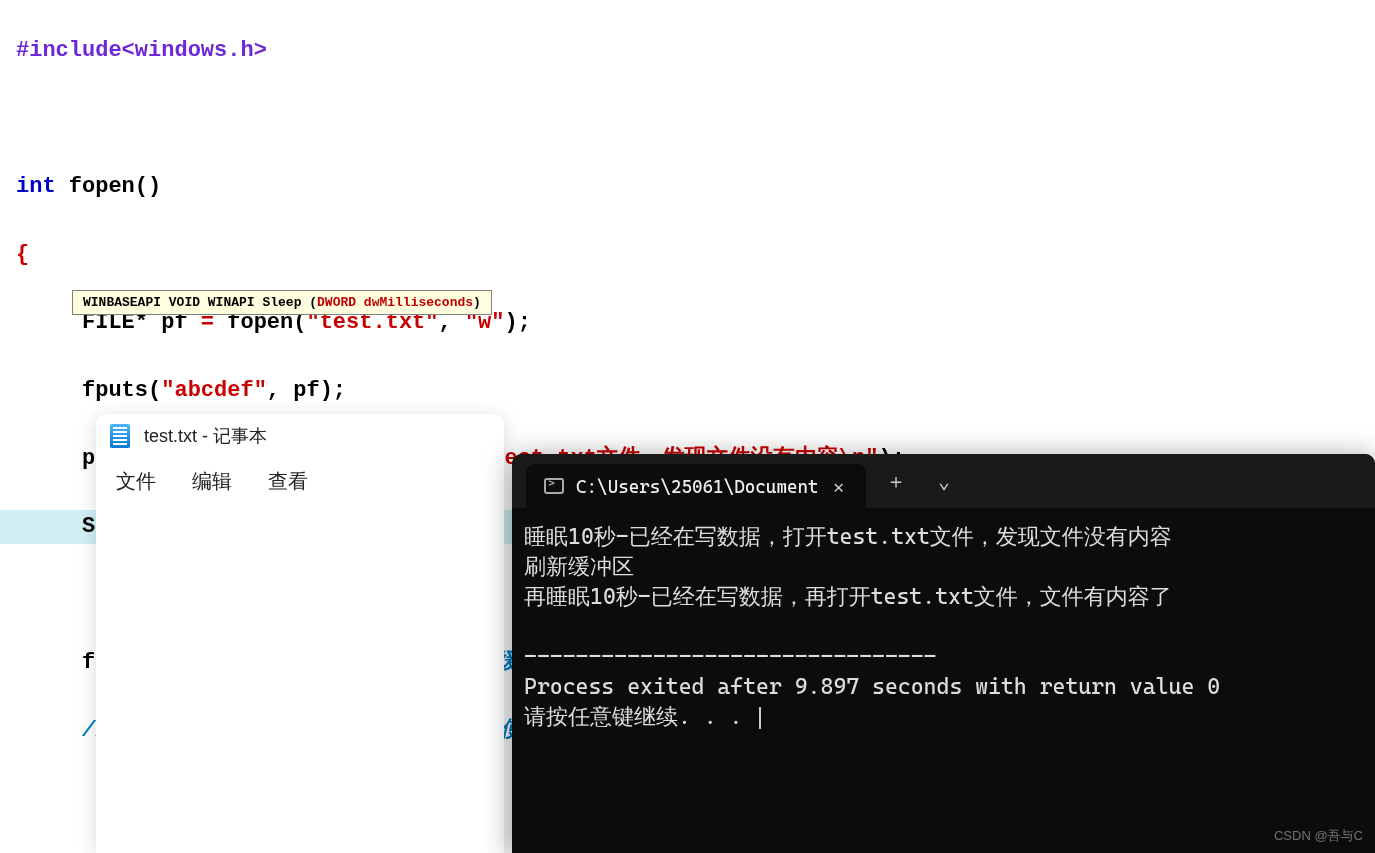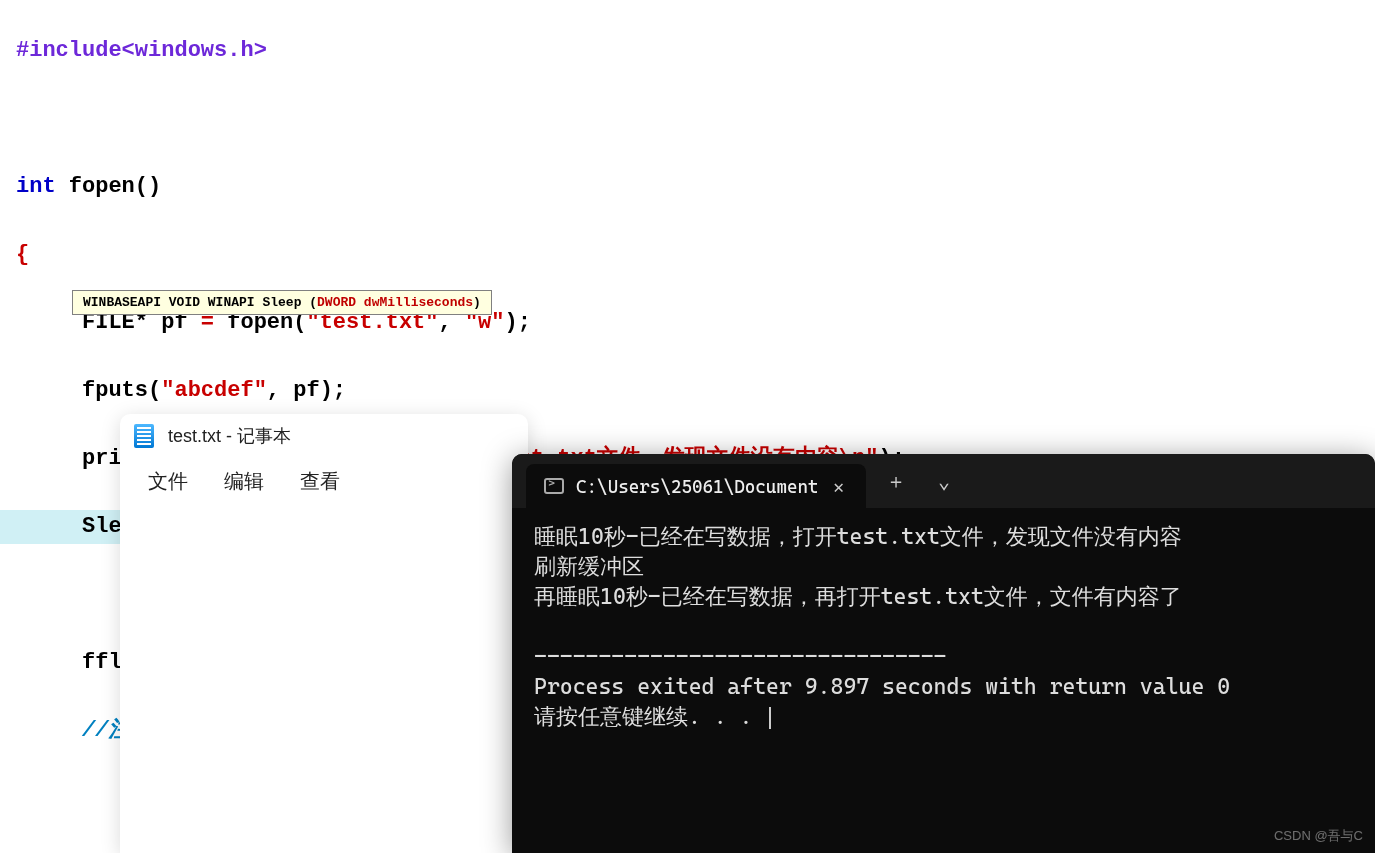--- a/index.html
+++ b/index.html
@@ -37,21 +37,21 @@
       border: 1px solid #808080;
       padding: 4px 10px;
       font-family: Consolas, "Courier New", monospace;
       font-size: 13px;
       font-weight: bold;
     }
     .tooltip .tt-red { color: #c00000; }
 
     .notepad {
       position: absolute;
-      left: 120px;
+      left: 96px;
       top: 414px;
       width: 408px;
       height: 439px;
       background: #fff;
       border-radius: 10px 10px 0 0;
       box-shadow: 0 4px 20px rgba(0,0,0,0.15);
       font-family: "Segoe UI", sans-serif;
     }
     .notepad-titlebar {
       display: flex;
@@ -66,21 +66,21 @@
       position: relative;
     }
     .notepad-icon::after {
       content:""; position:absolute; inset:3px;
       background: repeating-linear-gradient(#fff,#fff 2px,transparent 2px,transparent 4px);
     }
     .notepad-title { font-size: 18px; color: #222; }
     .notepad-menu {
       display: flex;
       gap: 36px;
-      padding: 12px 28px 14px;
+      padding: 12px 20px 14px;
       font-size: 20px;
       color: #222;
     }
     .notepad-content {
       padding: 16px 18px;
       font-family: Consolas, monospace;
       font-size: 22px;
       border-top: 1px solid #eee;
     }
 
@@ -125,21 +125,21 @@
     .term-icon::after { content:">"; position:absolute; left:2px; top:-4px; font-size:12px; color:#aaa; }
     .tab-title { white-space: nowrap; overflow: hidden; text-overflow: clip; flex: 1; }
     .tab-close { font-size: 18px; color: #ccc; cursor: pointer; padding: 0 4px; }
     .tab-actions { display: flex; align-items: center; padding: 0 8px; gap: 4px; }
     .tab-btn {
       width: 44px; height: 44px;
       display: flex; align-items: center; justify-content: center;
       color: #ccc; font-size: 20px;
     }
     .terminal-body {
-      padding: 14px 22px;
+      padding: 14px 12px;
       font-size: 22px;
       line-height: 30px;
       white-space: pre-wrap;
     }
     .cursor {
       display: inline-block;
       width: 2px; height: 22px;
       background: #ccc;
       vertical-align: middle;
       margin-left: 4px;

